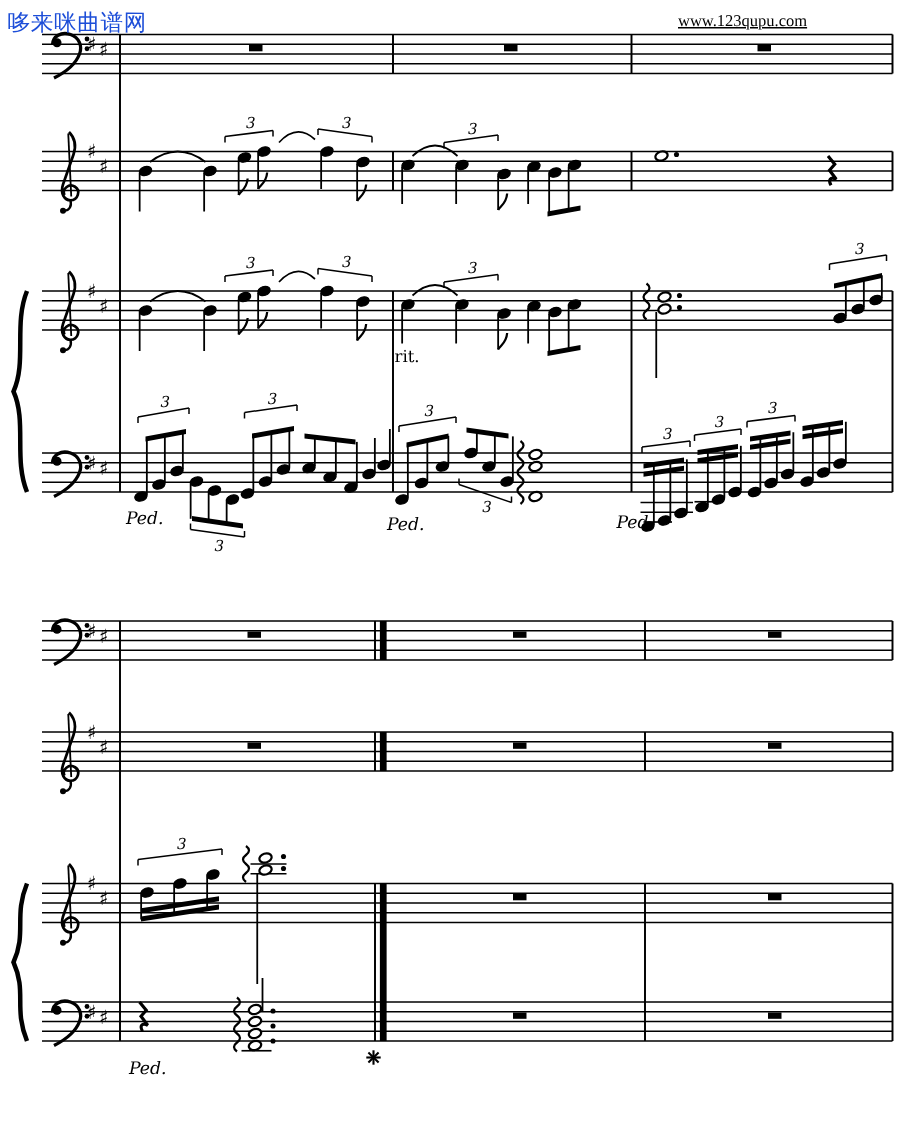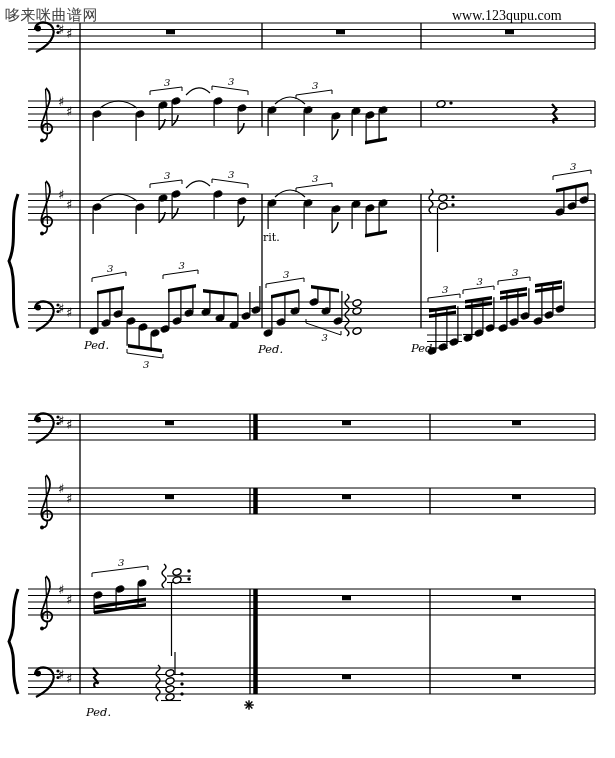--- a/index.html
+++ b/index.html
@@ -1,21 +1,21 @@
 <!DOCTYPE html>
 <html><head>
 <meta charset="utf-8">
 <style>
   html,body{margin:0;padding:0;background:#fff;}
   body{width:615px;height:758px;position:relative;overflow:hidden;
        font-family:"DejaVu Sans",sans-serif;color:#000;}
   .wm-cn{position:absolute;left:5px;top:6px;font-size:15px;letter-spacing:.5px;
-         font-family:"DejaVu Sans",sans-serif;color:#404040;z-index:3;}
-  .wm-url{position:absolute;left:452px;top:8px;font-size:14px;
-          font-family:"Liberation Serif",serif;
+         font-family:"DejaVu Sans",sans-serif;color:#1d4ed8;z-index:3;}
+  .wm-url{position:absolute;left:452px;top:8px;font-size:11px;
+          font-family:"Liberation Serif",serif;text-decoration:underline;
           color:#000;z-index:3;}
   #score{position:absolute;left:0;top:0;z-index:2;}
 </style>
 </head>
 <body>
 
 <div class="sheet">
   <div class="wm-cn">哆来咪曲谱网</div>
   <div class="wm-url">www.123qupu.com</div>
   <svg id="score" width="615" height="758" viewBox="0 0 615 758">

